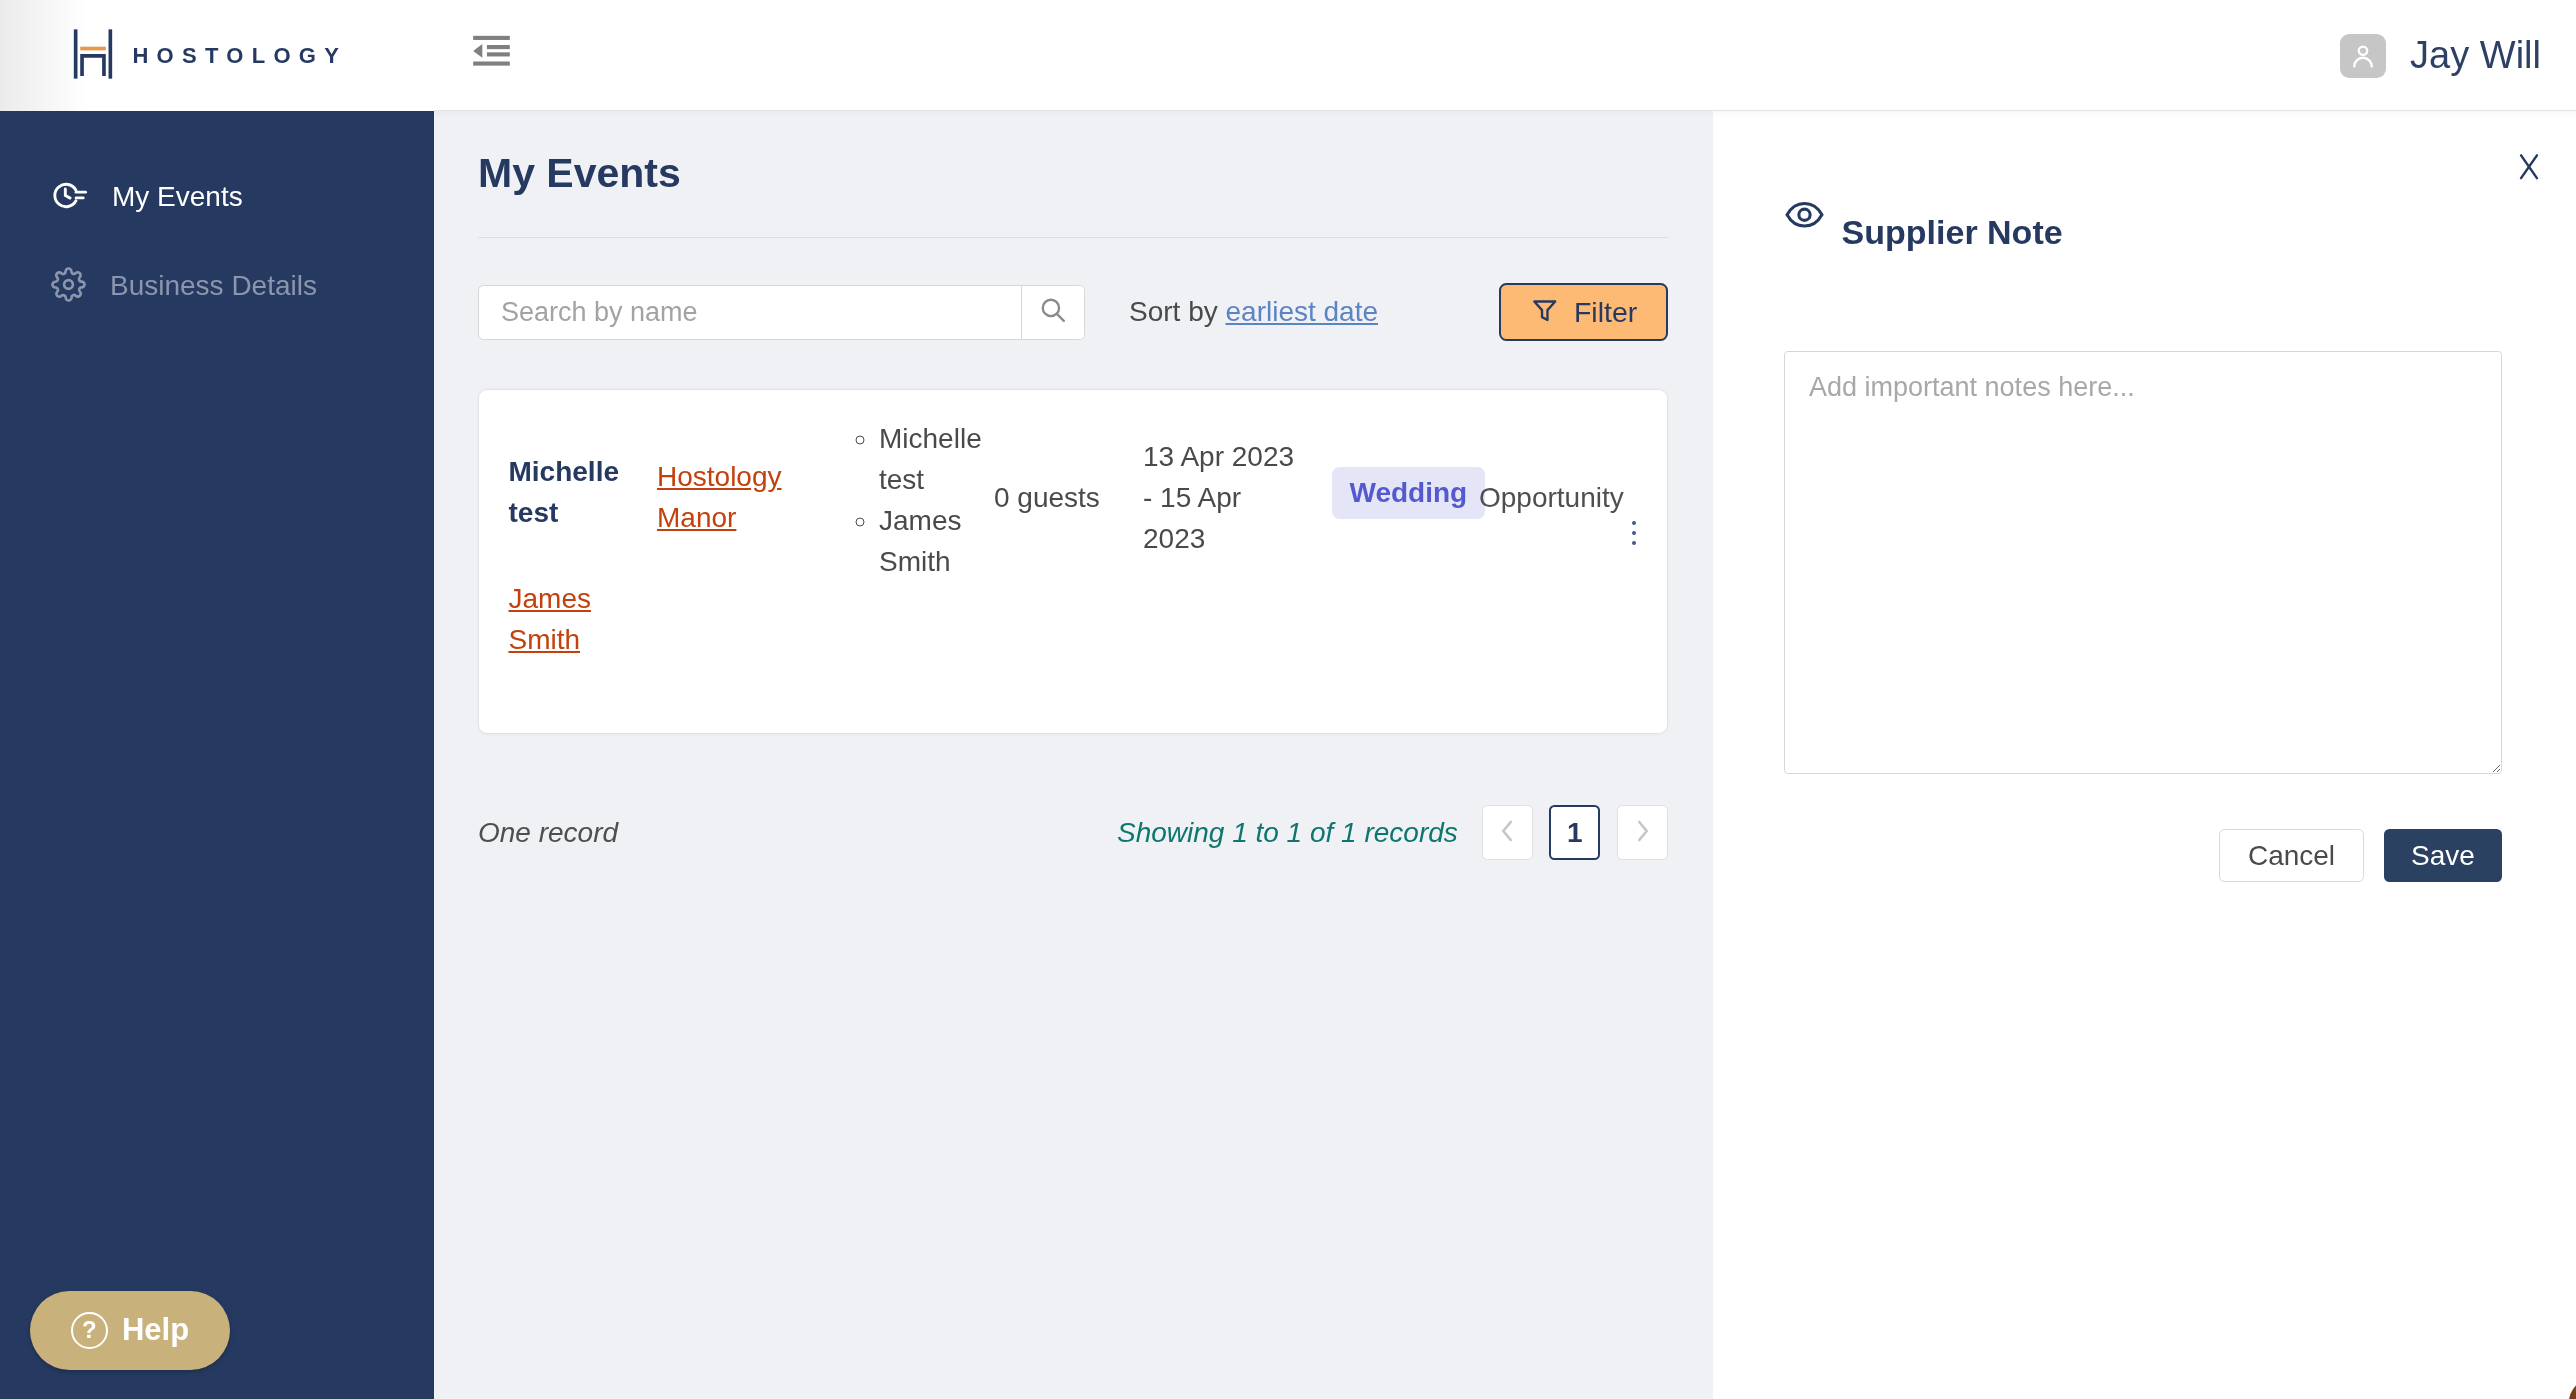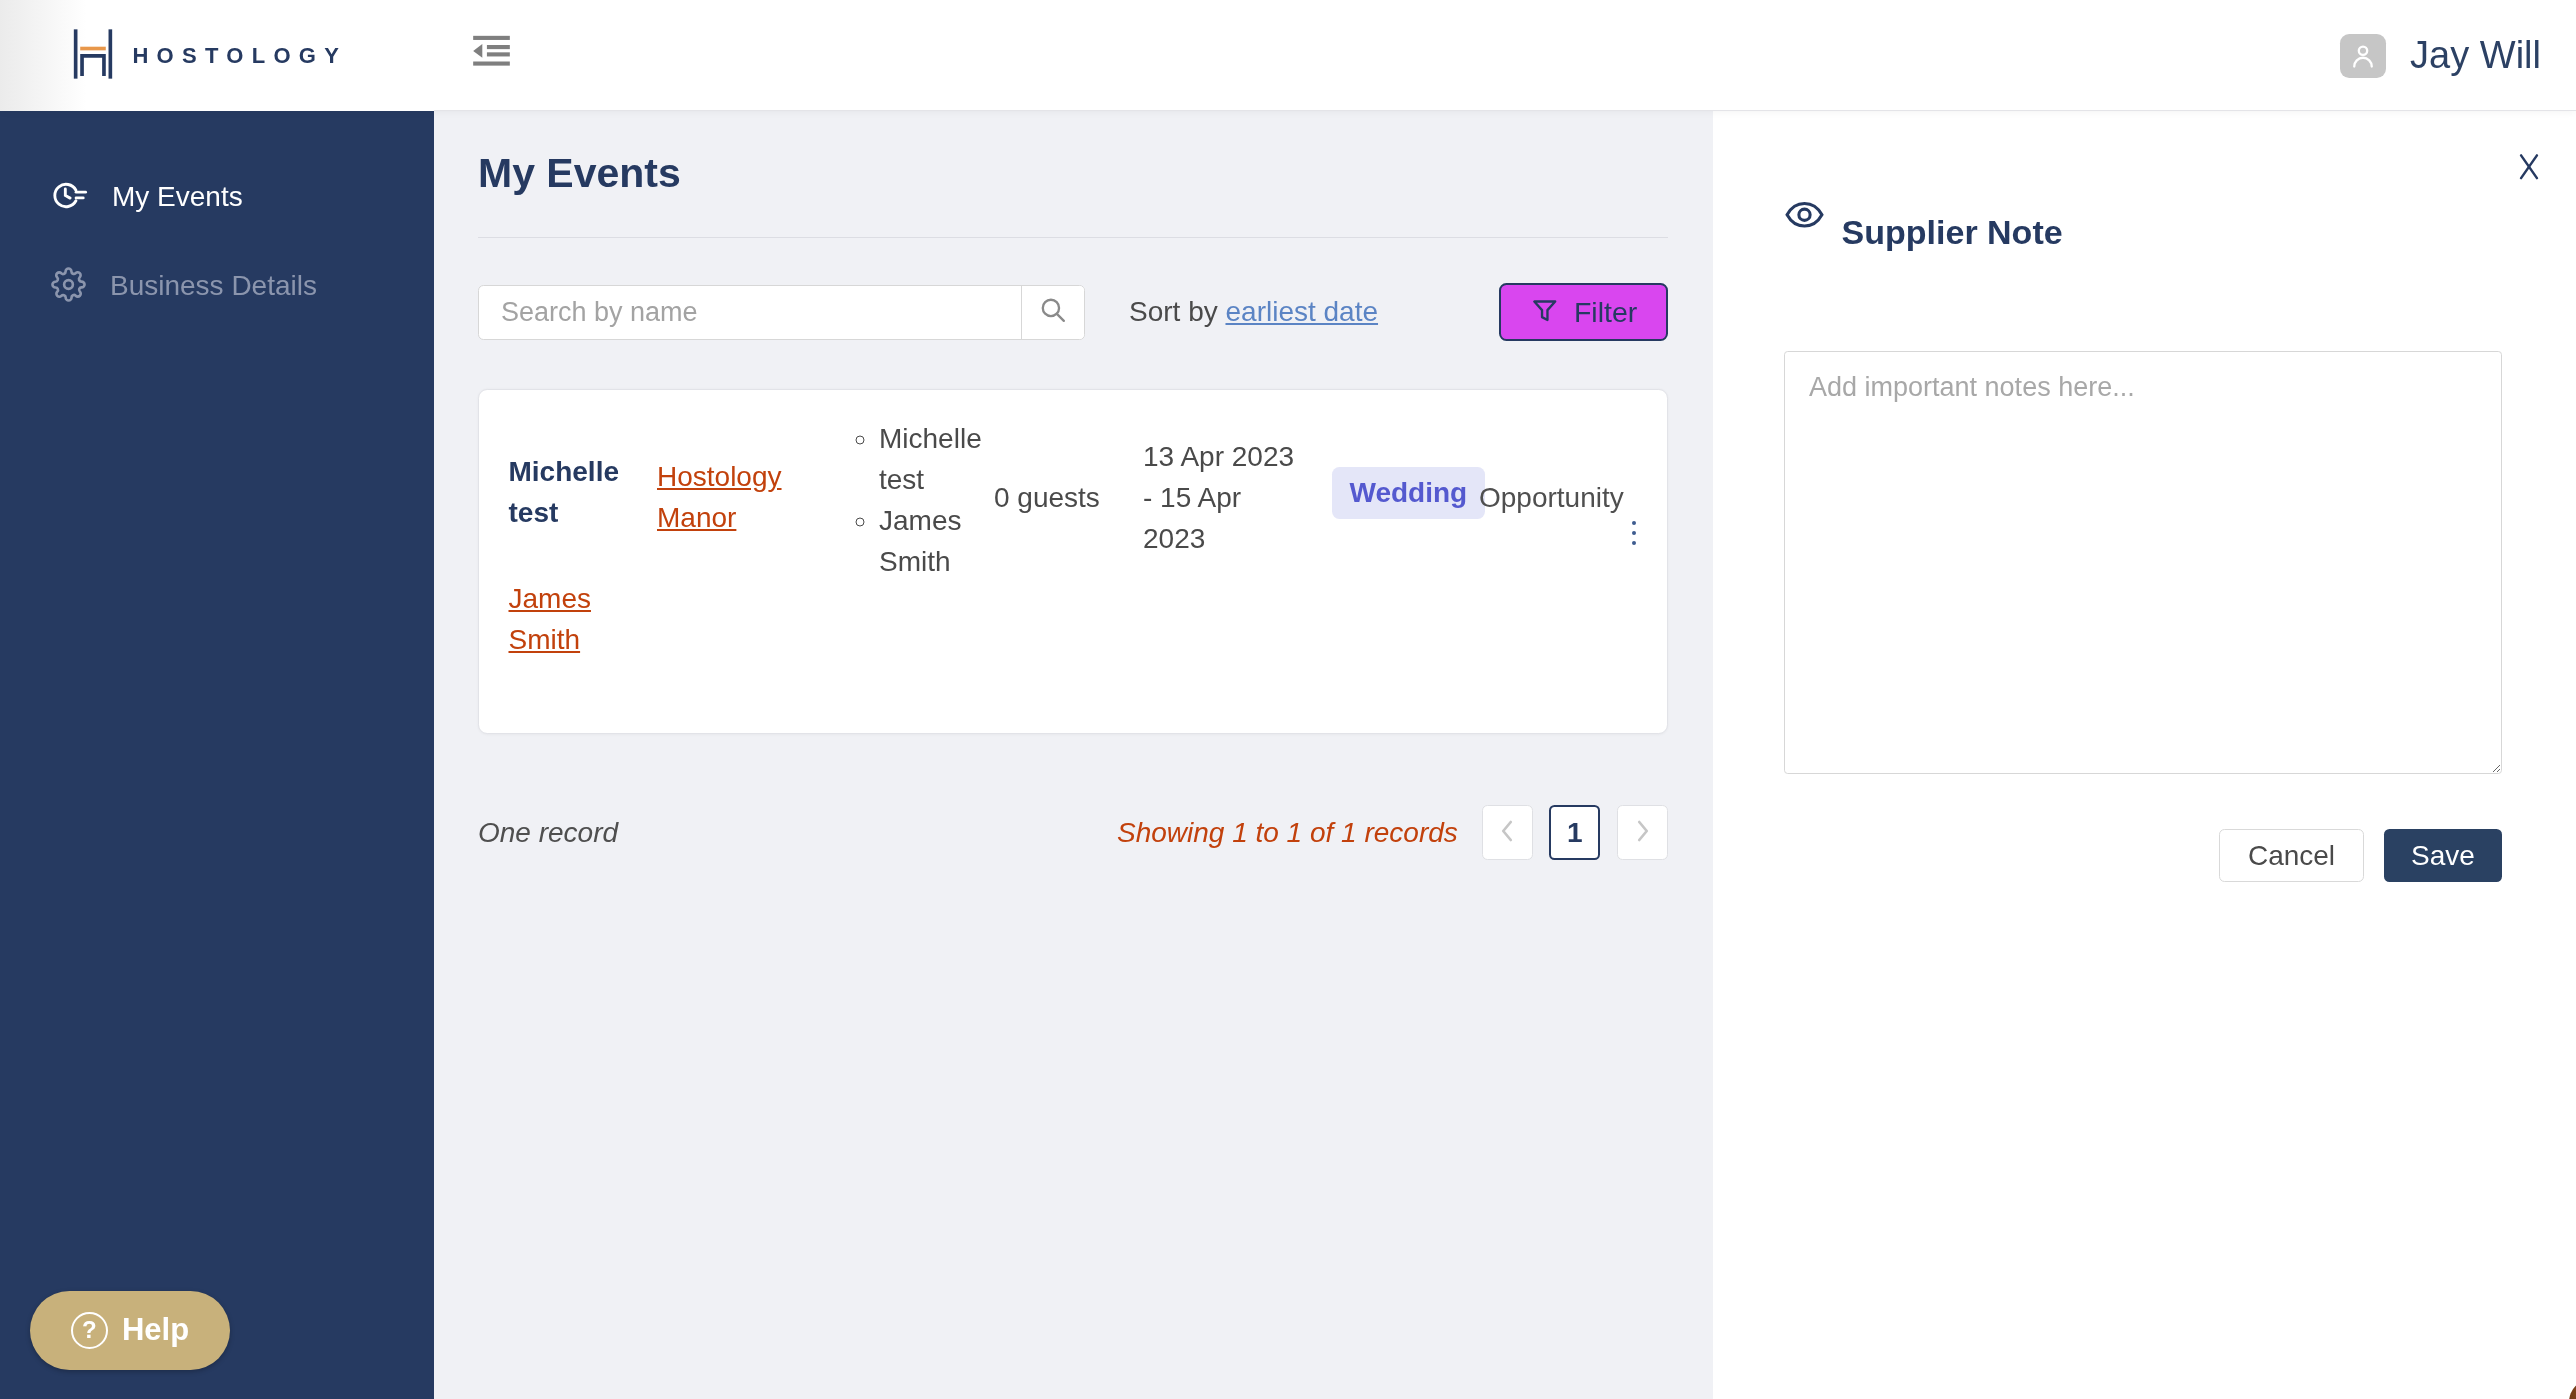--- a/index.html
+++ b/index.html
@@ -44,21 +44,21 @@
   .controls { margin-top:45px; display:flex; align-items:center; }
   .search { width:607px; height:55px; background:#ffffff; border:0.9px solid #d7d7d7;
     border-radius:5.5px; display:flex; overflow:hidden; }
   .search input { flex:1; border:none; outline:none; font-size:27px; padding:0 22px;
     color:#333333; font-family:inherit; background:transparent; }
   .search input::placeholder { color:#a3a3a3; }
   .search-icon-box { width:63px; border-left:0.9px solid #d7d7d7; display:flex;
     align-items:center; justify-content:center; cursor:pointer; background:#ffffff; border-top:none; border-bottom:none; border-right:none;}
   .sort { margin-left:44px; font-size:28px; color:#4a4a4a; white-space:nowrap; }
   .sort a { color:#5b84c4; text-decoration:underline; cursor:pointer; }
-  .filter-btn { margin-left:auto; width:169px; height:58px; background:#d946ef;
+  .filter-btn { margin-left:auto; width:169px; height:58px; background:#fdba74;
     border:2.8px solid #263a61; border-radius:7.4px; display:flex; align-items:center;
     justify-content:center; gap:14.7px; cursor:pointer; }
   .filter-btn .lbl { font-size:28.5px; color:#263a61; }
 
   
   .card { margin-top:48px; height:345px; background:#ffffff; border:0.9px solid #e2e3e8;
     border-radius:9.2px; position:relative; box-shadow:0 0.9px 2.8px rgba(0,0,0,.04); }
   .cell { position:absolute; font-size:28px; line-height:41px; color:#4a4a4a; }
   .ev-name { left:29.5px; top:61px; width:120px; font-weight:bold; color:#263a61; }
   .ev-contact { left:29.5px; top:188px; width:101px; }
@@ -73,21 +73,21 @@
     font-size:28px; padding:6.4px 17.5px; border-radius:7.4px; line-height:39px; }
   .ev-status { left:1000px; top:87px; white-space:nowrap; color:#4f4f4f; }
   .kebab { left:1149px; top:127px; display:flex; flex-direction:column; gap:5.5px;
     padding:3.7px; cursor:pointer; background:none; border:none; position:absolute; }
   .kebab i { width:4.6px; height:4.6px; border-radius:50%; background:#3e5c8f; display:block; }
 
   
   .list-footer { margin-top:71px; display:flex; align-items:center; }
   .one-record { font-size:28px; font-style:italic; color:#4f4f4f; }
   .foot-right { margin-left:auto; display:flex; align-items:center; gap:16.6px; }
-  .showing { font-size:28px; font-style:italic; color:#c2410c; margin-right:7.4px; }
+  .showing { font-size:28px; font-style:italic; color:#0f766e; margin-right:7.4px; }
   .page-btn { width:51px; height:55px; background:#ffffff; border:0.9px solid #dfe0e4;
     border-radius:5.5px; display:flex; align-items:center; justify-content:center; cursor:pointer; }
   .page-btn.current { border:2.8px solid #263a61; color:#263a61; font-weight:bold; font-size:28px; }
 
   
   .panel { position:absolute; left:1713px; top:111px; right:0; bottom:0; background:#ffffff;
     padding:0 74px 0 71px; }
   .panel-close { position:absolute; top:41px; right:35px; background:none; border:none; cursor:pointer; }
   .panel-head { margin-top:70px; display:flex; align-items:center; gap:16.6px; }
   .panel-title { font-size:34px; font-weight:bold; color:#263a61;margin-top:32px; }

